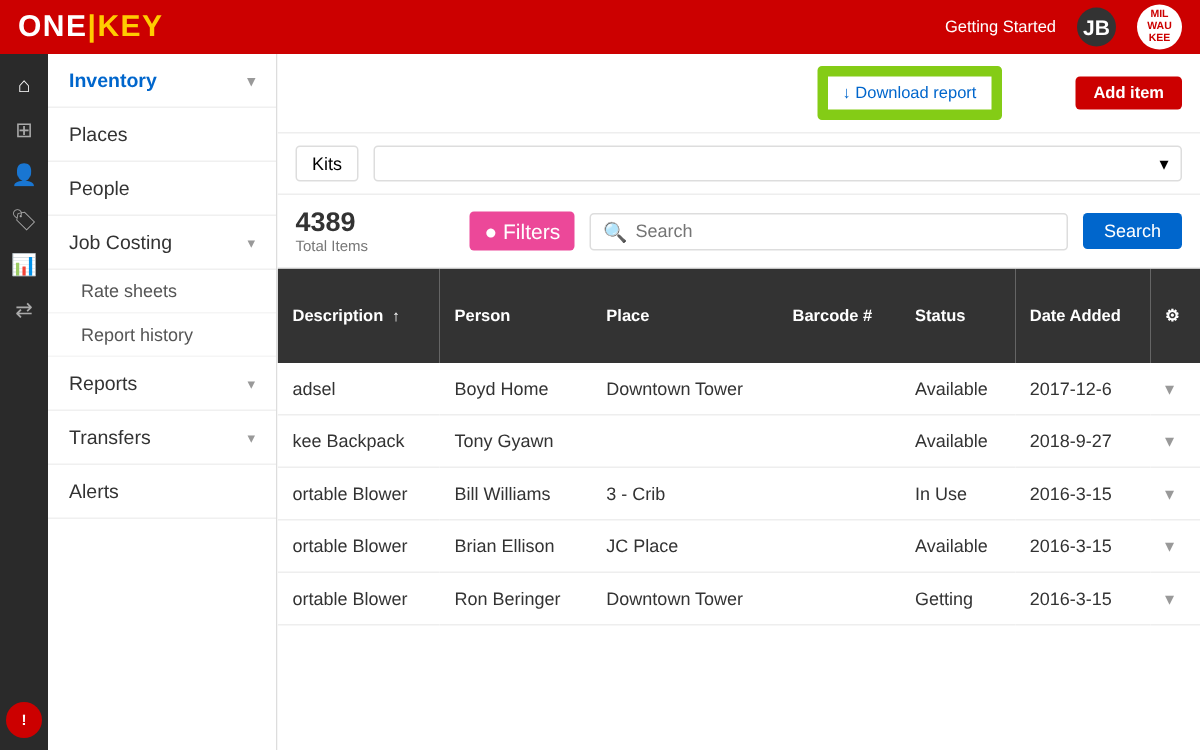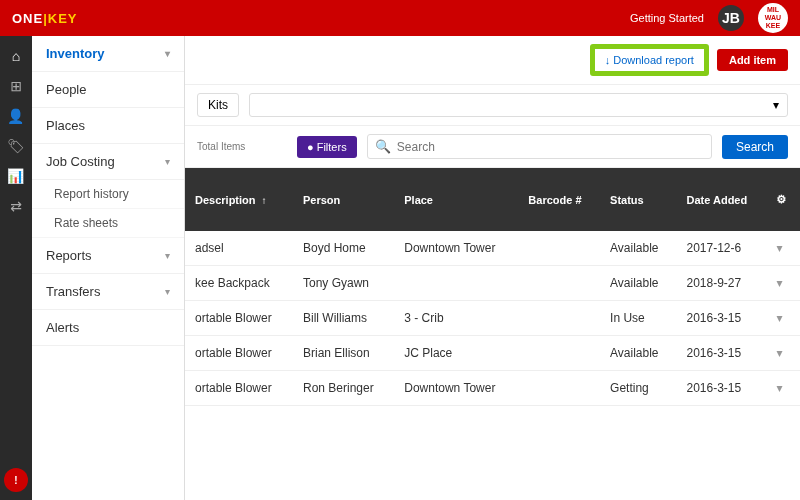--- a/index.html
+++ b/index.html
@@ -11,21 +11,21 @@
       height: 36px;
       display: flex;
       align-items: center;
       justify-content: space-between;
       padding: 0 12px;
       flex-shrink: 0;
     }
     .logo-text {
       color: white;
       font-weight: bold;
-      font-size: 13px;
+      font-size: 20px;
       letter-spacing: 1px;
     }
     .logo-key {
       color: #ffcc00;
     }
     .header-right {
       display: flex;
       align-items: center;
       gap: 14px;
     }
@@ -141,40 +141,41 @@
     .content-toolbar {
       display: flex;
       align-items: center;
       justify-content: flex-end;
       padding: 8px 12px;
       border-bottom: 1px solid #eee;
       gap: 8px;
       flex-shrink: 0;
     }
     .btn-download {
-      border: 5px solid #84cc16;
+      border: 7px solid #84cc16;
       color: #0066cc;
       background: white;
       padding: 5px 10px;
       border-radius: 3px;
       cursor: pointer;
       font-size: 11px;
       display: flex;
       align-items: center;
       gap: 4px;
     }
     .btn-add {
       background: #cc0000;
       color: white;
       border: none;
       padding: 5px 12px;
       border-radius: 3px;
       cursor: pointer;
       font-size: 11px;
       font-weight: bold;
+      margin-left: 41px;
     }
 
     
     .filter-row {
       padding: 8px 12px;
       display: flex;
       align-items: center;
       gap: 10px;
       border-bottom: 1px solid #eee;
       flex-shrink: 0;
@@ -215,30 +216,31 @@
     .total-number {
       font-size: 18px;
       font-weight: bold;
       color: #333;
     }
     .total-label {
       font-size: 10px;
       color: #777;
     }
     .filters-btn {
-      background: #4c1d95;
+      background: #ec4899;
       color: white;
       border: none;
       padding: 5px 10px;
       border-radius: 3px;
       cursor: pointer;
-      font-size: 11px;
+      font-size: 14px;
       display: flex;
       align-items: center;
       gap: 4px;
+      margin-left: 16px;
     }
     .search-input-wrap {
       flex: 1;
       display: flex;
       align-items: center;
       border: 1px solid #ddd;
       border-radius: 3px;
       padding: 4px 8px;
       gap: 5px;
     }
@@ -325,31 +327,31 @@
     <div class="sidebar-icon">⇄</div>
     <div class="sidebar-icon alert">!</div>
   </div>
 
   <div class="left-nav">
     <div class="nav-item active">
       <span>Inventory</span>
       <span class="chevron">▾</span>
     </div>
     <div class="nav-item">
+      <span>Places</span>
+    </div>
+    <div class="nav-item">
       <span>People</span>
-    </div>
-    <div class="nav-item">
-      <span>Places</span>
     </div>
     <div class="nav-item">
       <span>Job Costing</span>
       <span class="chevron">▾</span>
     </div>
+    <div class="nav-sub-item">Rate sheets</div>
     <div class="nav-sub-item">Report history</div>
-    <div class="nav-sub-item">Rate sheets</div>
     <div class="nav-item">
       <span>Reports</span>
       <span class="chevron">▾</span>
     </div>
     <div class="nav-item">
       <span>Transfers</span>
       <span class="chevron">▾</span>
     </div>
     <div class="nav-item">
       <span>Alerts</span>
@@ -368,20 +370,21 @@
       <div style="flex:1; display:flex; align-items:center; justify-content:flex-end;">
         <div class="dropdown-select">
           <span></span>
           <span>▾</span>
         </div>
       </div>
     </div>
 
     <div class="search-bar">
       <div class="total-items">
+        <div class="total-number">4389</div>
         <div class="total-label">Total Items</div>
       </div>
       <button class="filters-btn">● Filters</button>
       <div class="search-input-wrap">
         <span>🔍</span>
         <input type="text" placeholder="Search" style="">
       </div>
       <button class="btn-search">Search</button>
     </div>
 

